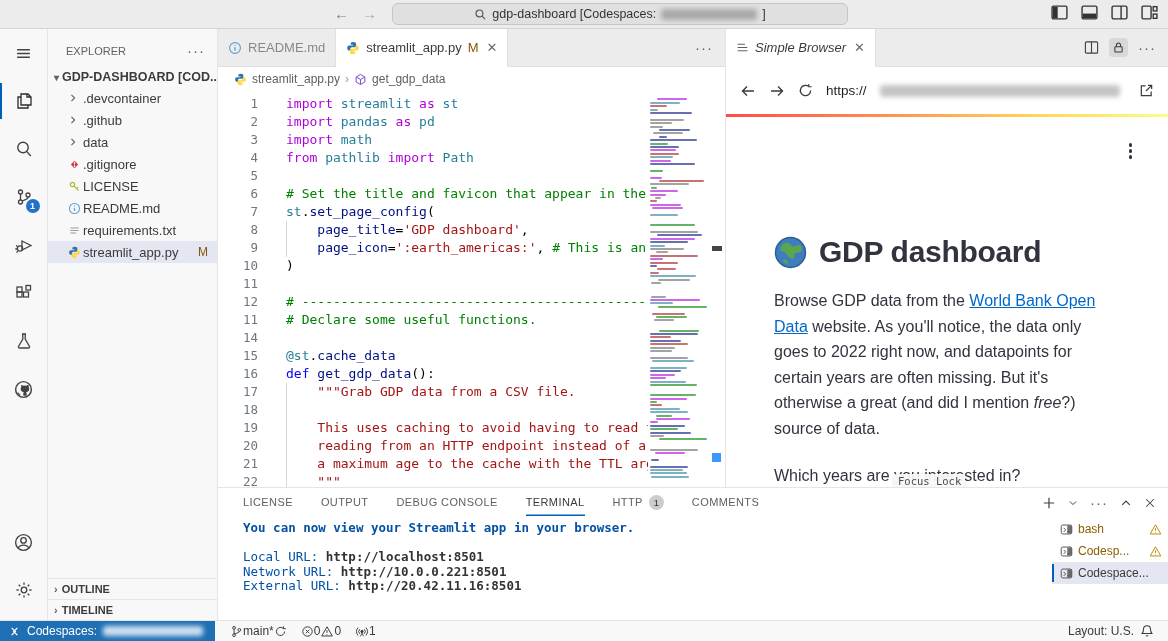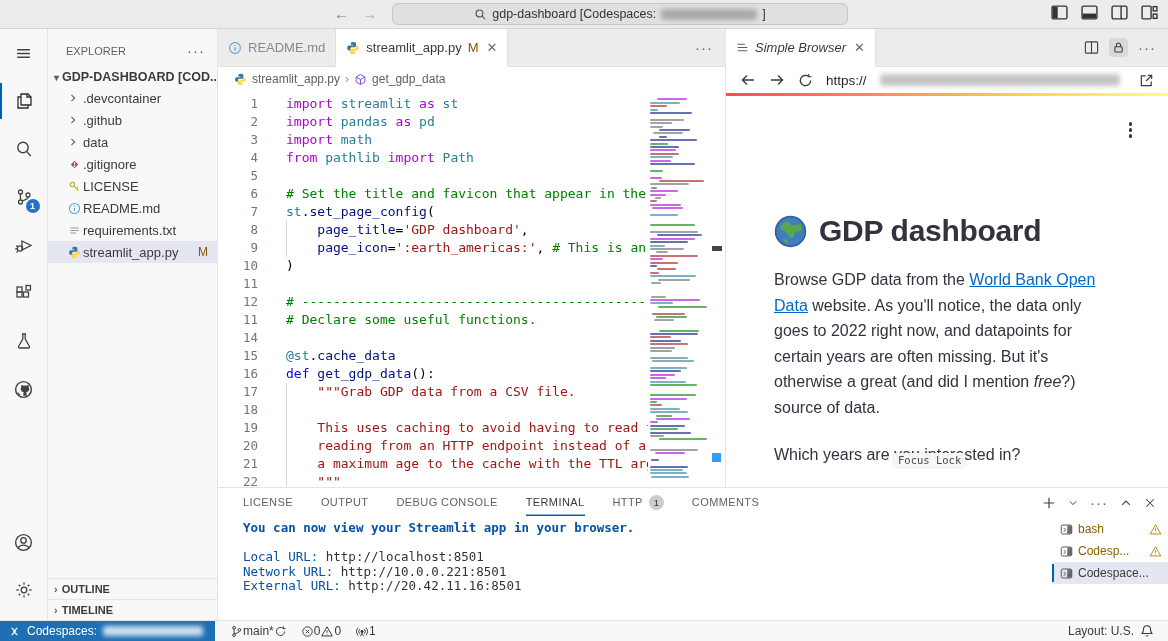--- a/index.html
+++ b/index.html
@@ -72,21 +72,21 @@
   .mm-bar{position:absolute;height:2px;border-radius:1px;opacity:.6}
   #overview-ruler{position:absolute;right:0;top:0;bottom:0;width:15px;background:#fff;z-index:2}
   #ov-dark{position:absolute;right:3px;top:155px;width:10px;height:5px;background:#444}
   #ov-blue{position:absolute;right:4px;top:362px;width:9px;height:9px;background:#3b99fc}
 
   
   #browser-panel{position:absolute;left:725px;top:29px;width:443px;height:458px;background:#fff;
     border-left:1px solid #e5e5e5}
   #browser-panel .tab{font-style:italic}
   .chip{background:#d8d8d8;border-radius:4px;padding:3px}
-  #browser-toolbar{height:26px;display:flex;align-items:center;gap:13px;padding:0 14px;font-size:13px;color:#3b3b3b}
+  #browser-toolbar{height:47px;display:flex;align-items:center;gap:13px;padding:0 14px;font-size:13px;color:#3b3b3b}
   #browser-toolbar .url-scheme{font-size:13.5px;color:#1f1f1f}
   #url-blur{flex:1;height:12px;background:#c4c4c4;border-radius:3px;filter:blur(2.5px);margin-right:6px}
   #st-decoration{height:3px;background:linear-gradient(90deg,#ff4b4b 0%,#ff8e51 35%,#ffd45b 70%,#fdfd84 100%)}
   #browser-content{position:relative;height:387px;overflow:hidden;color:#31333f}
   #st-kebab{position:absolute;right:36px;top:26px;display:flex;flex-direction:column;gap:2.5px}
   #st-kebab i{width:3.5px;height:3.5px;border-radius:50%;background:#31333f}
   #app-title{position:absolute;left:48px;top:118px;display:flex;align-items:center;gap:12px;
     font-size:30px;font-weight:bold;letter-spacing:-.3px;color:#31333f}
   #app-intro{position:absolute;left:48px;top:171px;width:336px;font-size:16px;line-height:25.6px}
   #app-intro a{color:#0068c9;text-decoration:underline}
@@ -104,21 +104,21 @@
     letter-spacing:.4px;color:#616161}
   .p-tab{display:flex;align-items:center;gap:6px;height:100%;}
   .p-tab.active{color:#3b3b3b;box-shadow:inset 0 -1.5px 0 #005fb8}
   .p-badge{width:15px;height:15px;border-radius:50%;background:#cccccc;color:#333;font-size:9.5px;
     line-height:15px;text-align:center;letter-spacing:0}
   #panel-actions{position:absolute;right:12px;top:6px;display:flex;gap:12px;align-items:center;color:#424242}
   #terminal-out{position:absolute;left:25px;top:33px;font-family:"DejaVu Sans Mono",monospace;
     font-size:12.5px;line-height:14.5px;white-space:pre}
   .t-info{color:#0451a5;font-weight:bold}
   .t-label{color:#0451a5}
-  .t-url{color:#333;font-weight:normal}
+  .t-url{color:#333;font-weight:bold}
   #terminal-list{position:absolute;right:0;top:30px;width:116px;font-size:12px}
   .tl-item{display:flex;align-items:center;gap:5px;height:22px;padding:0 6px 0 8px;color:#8a5d00;position:relative}
   .tl-item .warn{margin-left:auto}
   .tl-item.selected{background:#e4e6f1;color:#3b3b3b}
   .tl-item.selected::before{content:"";position:absolute;left:0;top:2px;bottom:2px;width:2px;background:#005fb8}
 
   
   #statusbar{position:absolute;left:0;bottom:0;width:1168px;height:21px;background:#f8f8f8;
     border-top:1px solid #e5e5e5;display:flex;align-items:center;font-size:12px;color:#3b3b3b;z-index:6}
   #sb-remote{height:100%;background:#1f6fb4;color:#fff;display:flex;align-items:center;gap:6px;

